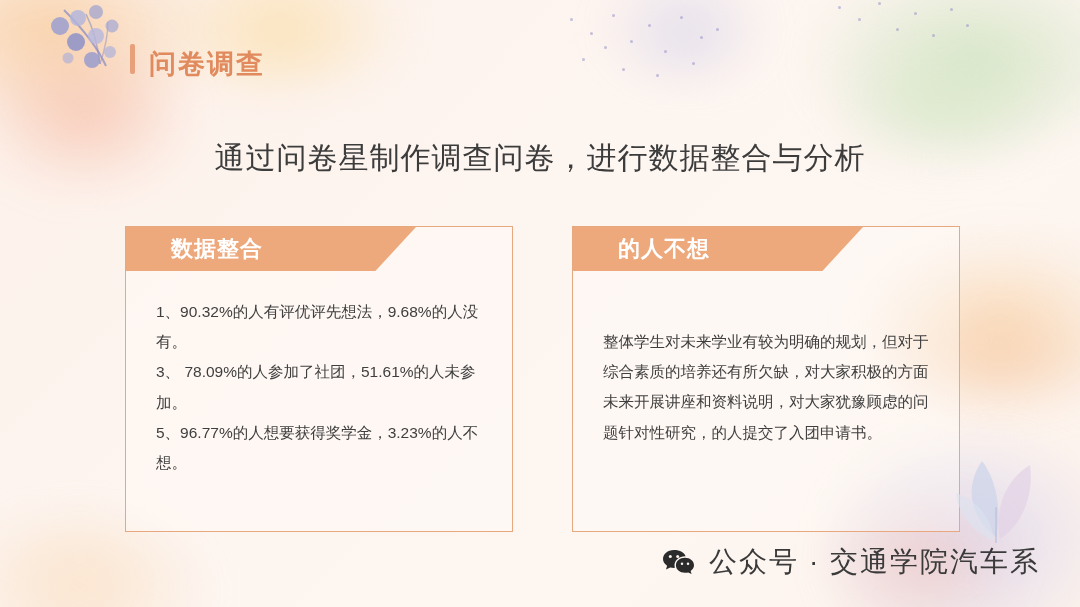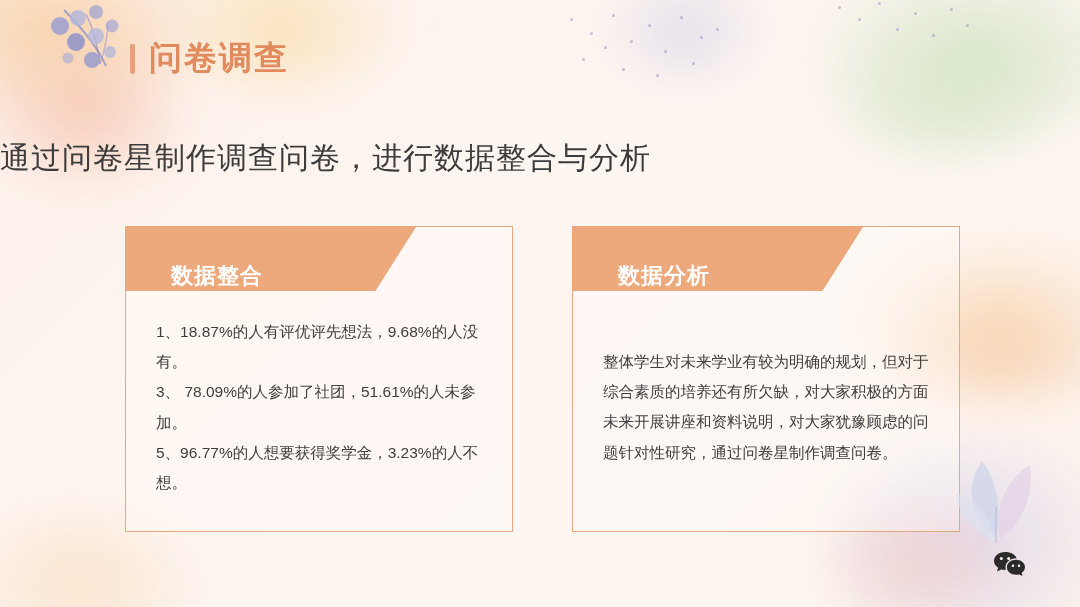--- a/index.html
+++ b/index.html
@@ -105,32 +105,33 @@
     align-items: center;
   }
   .title-accent {
     width: 5px;
     height: 30px;
     background: #e8a07a;
     border-radius: 2px;
     margin-right: 14px;
   }
   .title-text {
-    font-size: 33px;
+    font-size: 27px;
     font-weight: bold;
     color: #e08a5d;
     letter-spacing: 2px;
+    margin-top: 10px;
   }
 
   
   .headline {
     position: absolute;
     left: 0; right: 0;
     top: 138px;
-    text-align: left;
+    text-align: center;
     font-size: 30px;
     color: #3c3c3c;
     letter-spacing: 1px;
   }
 
   
   .cards {
     position: absolute;
     left: 125px;
     top: 226px;
@@ -141,25 +142,25 @@
   .card {
     position: relative;
     width: 388px;
     box-sizing: border-box;
     border: 1px solid #e7a87f;
     background: rgba(255,252,249,0.35);
     min-height: 306px;
   }
   .card-header {
     position: relative;
-    height: 64px;
+    height: 44px;
     width: 290px;
     background: #eda87c;
     display: flex;
-    align-items: flex-end;
+    align-items: center;
     padding-left: 45px;
     box-sizing: border-box;
     clip-path: polygon(0 0, 100% 0, 86% 100%, 0 100%);
   }
   .card-header-text {
     color: #ffffff;
     font-size: 22px;
     font-weight: bold;
     letter-spacing: 1px;
   }
@@ -265,32 +266,32 @@
 
   <div class="headline">通过问卷星制作调查问卷，进行数据整合与分析</div>
 
   <div class="cards">
 
     <div class="card">
       <div class="card-header">
         <span class="card-header-text">数据整合</span>
       </div>
       <div class="card-body">
-        <p>1、18.87%的人有评优评先想法，9.68%的人没有。</p>
+        <p>1、90.32%的人有评优评先想法，9.68%的人没有。</p>
         <p>3、 78.09%的人参加了社团，51.61%的人未参加。</p>
         <p>5、96.77%的人想要获得奖学金，3.23%的人不想。</p>
       </div>
     </div>
 
     <div class="card">
       <div class="card-header">
-        <span class="card-header-text">数据分析</span>
+        <span class="card-header-text">的人不想</span>
       </div>
       <div class="card-body centered">
-        <p>整体学生对未来学业有较为明确的规划，但对于综合素质的培养还有所欠缺，对大家积极的方面未来开展讲座和资料说明，对大家犹豫顾虑的问题针对性研究，通过问卷星制作调查问卷。</p>
+        <p>整体学生对未来学业有较为明确的规划，但对于综合素质的培养还有所欠缺，对大家积极的方面未来开展讲座和资料说明，对大家犹豫顾虑的问题针对性研究，的人提交了入团申请书。</p>
       </div>
     </div>
 
   </div>
 
   <svg class="leaf-deco" viewBox="0 0 130 130">
     <path d="M66 120 C 40 100, 34 70, 52 44 C 66 62, 72 92, 66 120 Z" fill="#cfd6ea" opacity="0.8"></path>
     <path d="M70 122 C 64 92, 76 62, 100 48 C 104 78, 92 108, 70 122 Z" fill="#e3d3e6" opacity="0.75"></path>
     <path d="M64 124 C 44 116, 28 98, 26 76 C 48 84, 62 102, 64 124 Z" fill="#dce2f0" opacity="0.6"></path>
     <path d="M66 126 L 66 90" stroke="#b9c2dd" stroke-width="1.6" fill="none" opacity="0.8"></path>
@@ -298,15 +299,16 @@
 
   <div class="footer">
     <svg class="wechat-icon" width="34" height="34" viewBox="0 0 34 34">
       <path d="M13 5 C 6.5 5, 2 9.2, 2 14 C 2 16.7, 3.6 19.1, 6.1 20.7 L 5 24.5 L 9.2 22.4 C 10.4 22.7, 11.7 22.9, 13 22.9 C 13.3 22.9, 13.6 22.9, 13.9 22.8 C 13.6 22, 13.5 21.1, 13.5 20.2 C 13.5 15.2, 18.2 11.2, 24 11.2 C 24.2 11.2, 24.4 11.2, 24.6 11.2 C 23.6 7.6, 18.9 5, 13 5 Z" fill="#2b2b2b"></path>
       <circle cx="9.3" cy="11.4" r="1.5" fill="#fdf4ee"></circle>
       <circle cx="16.7" cy="11.4" r="1.5" fill="#fdf4ee"></circle>
       <path d="M24 12.8 C 18.8 12.8, 14.9 16.2, 14.9 20.3 C 14.9 24.4, 18.8 27.8, 24 27.8 C 25.1 27.8, 26.2 27.6, 27.2 27.4 L 30.6 29.1 L 29.6 26 C 31.6 24.7, 33 22.6, 33 20.3 C 33 16.2, 29.1 12.8, 24 12.8 Z" fill="#2b2b2b"></path>
       <circle cx="21" cy="18.8" r="1.25" fill="#fdf4ee"></circle>
       <circle cx="27" cy="18.8" r="1.25" fill="#fdf4ee"></circle>
     </svg>
+    <span class="footer-text">公众号 · 交通学院汽车系</span>
   </div>
 
 </div>
 
 </body></html>

